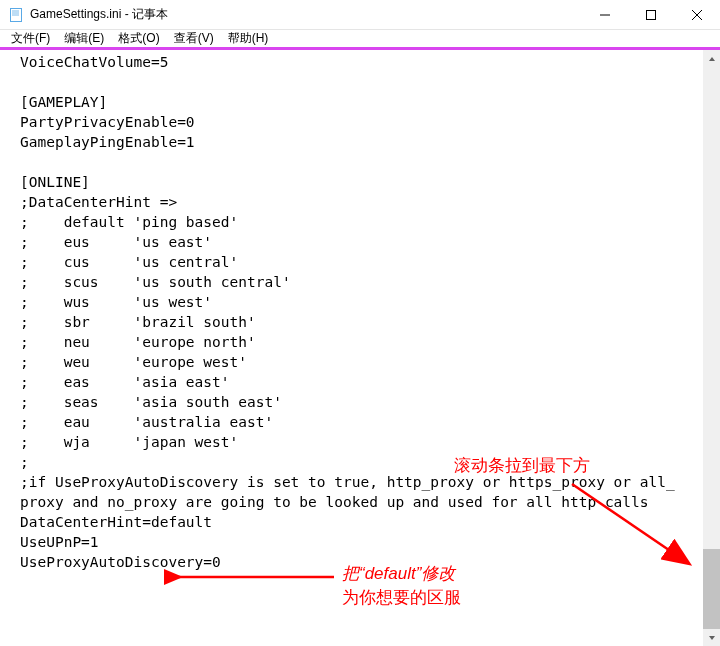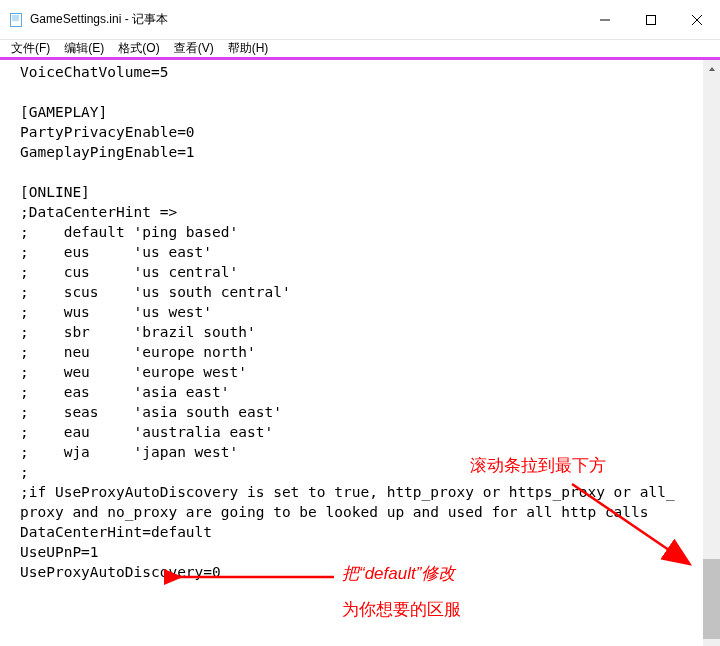--- a/index.html
+++ b/index.html
@@ -5,21 +5,21 @@
     * { margin: 0; padding: 0; box-sizing: border-box; }
     body {
       width: 720px;
       height: 646px;
       font-family: "Microsoft YaHei", "Segoe UI", Tahoma, sans-serif;
       background: #fff;
       position: relative;
       overflow: hidden;
     }
     .titlebar {
-      height: 40px;
+      height: 30px;
       background: #fff;
       display: flex;
       align-items: center;
       border-bottom: 1px solid #e5e5e5;
       font-size: 12px;
       color: #000;
     }
     .titlebar .app-icon {
       width: 16px;
       height: 16px;
@@ -117,23 +117,23 @@
     .scroll-arrow.down { position: absolute; bottom: 0; }
     
     .annotation {
       position: absolute;
       pointer-events: none;
       color: #ff0000;
       font-family: "Microsoft YaHei", sans-serif;
       font-size: 17px;
       font-weight: 500;
     }
-    .anno1 { top: 454px; left: 470px; }
+    .anno1 { top: 454px; left: 454px; }
     .anno2-l1 { top: 562px; left: 342px; font-style: italic; }
-    .anno2-l2 { top: 586px; left: 342px; margin-top: 12px; }
+    .anno2-l2 { top: 586px; left: 342px; }
     .arrow-svg { position: absolute; pointer-events: none; }
   </style>
 </head>
 <body>
 
 <div class="titlebar">
   <span class="app-icon">
     <svg width="14" height="14" viewBox="0 0 14 14">
       <rect x="1.5" y="0.5" width="11" height="13" fill="#fff" stroke="#5aa9e6" stroke-width="1"></rect>
       <line x1="3" y1="3" x2="10" y2="3" stroke="#5aa9e6" stroke-width="0.8"></line>

